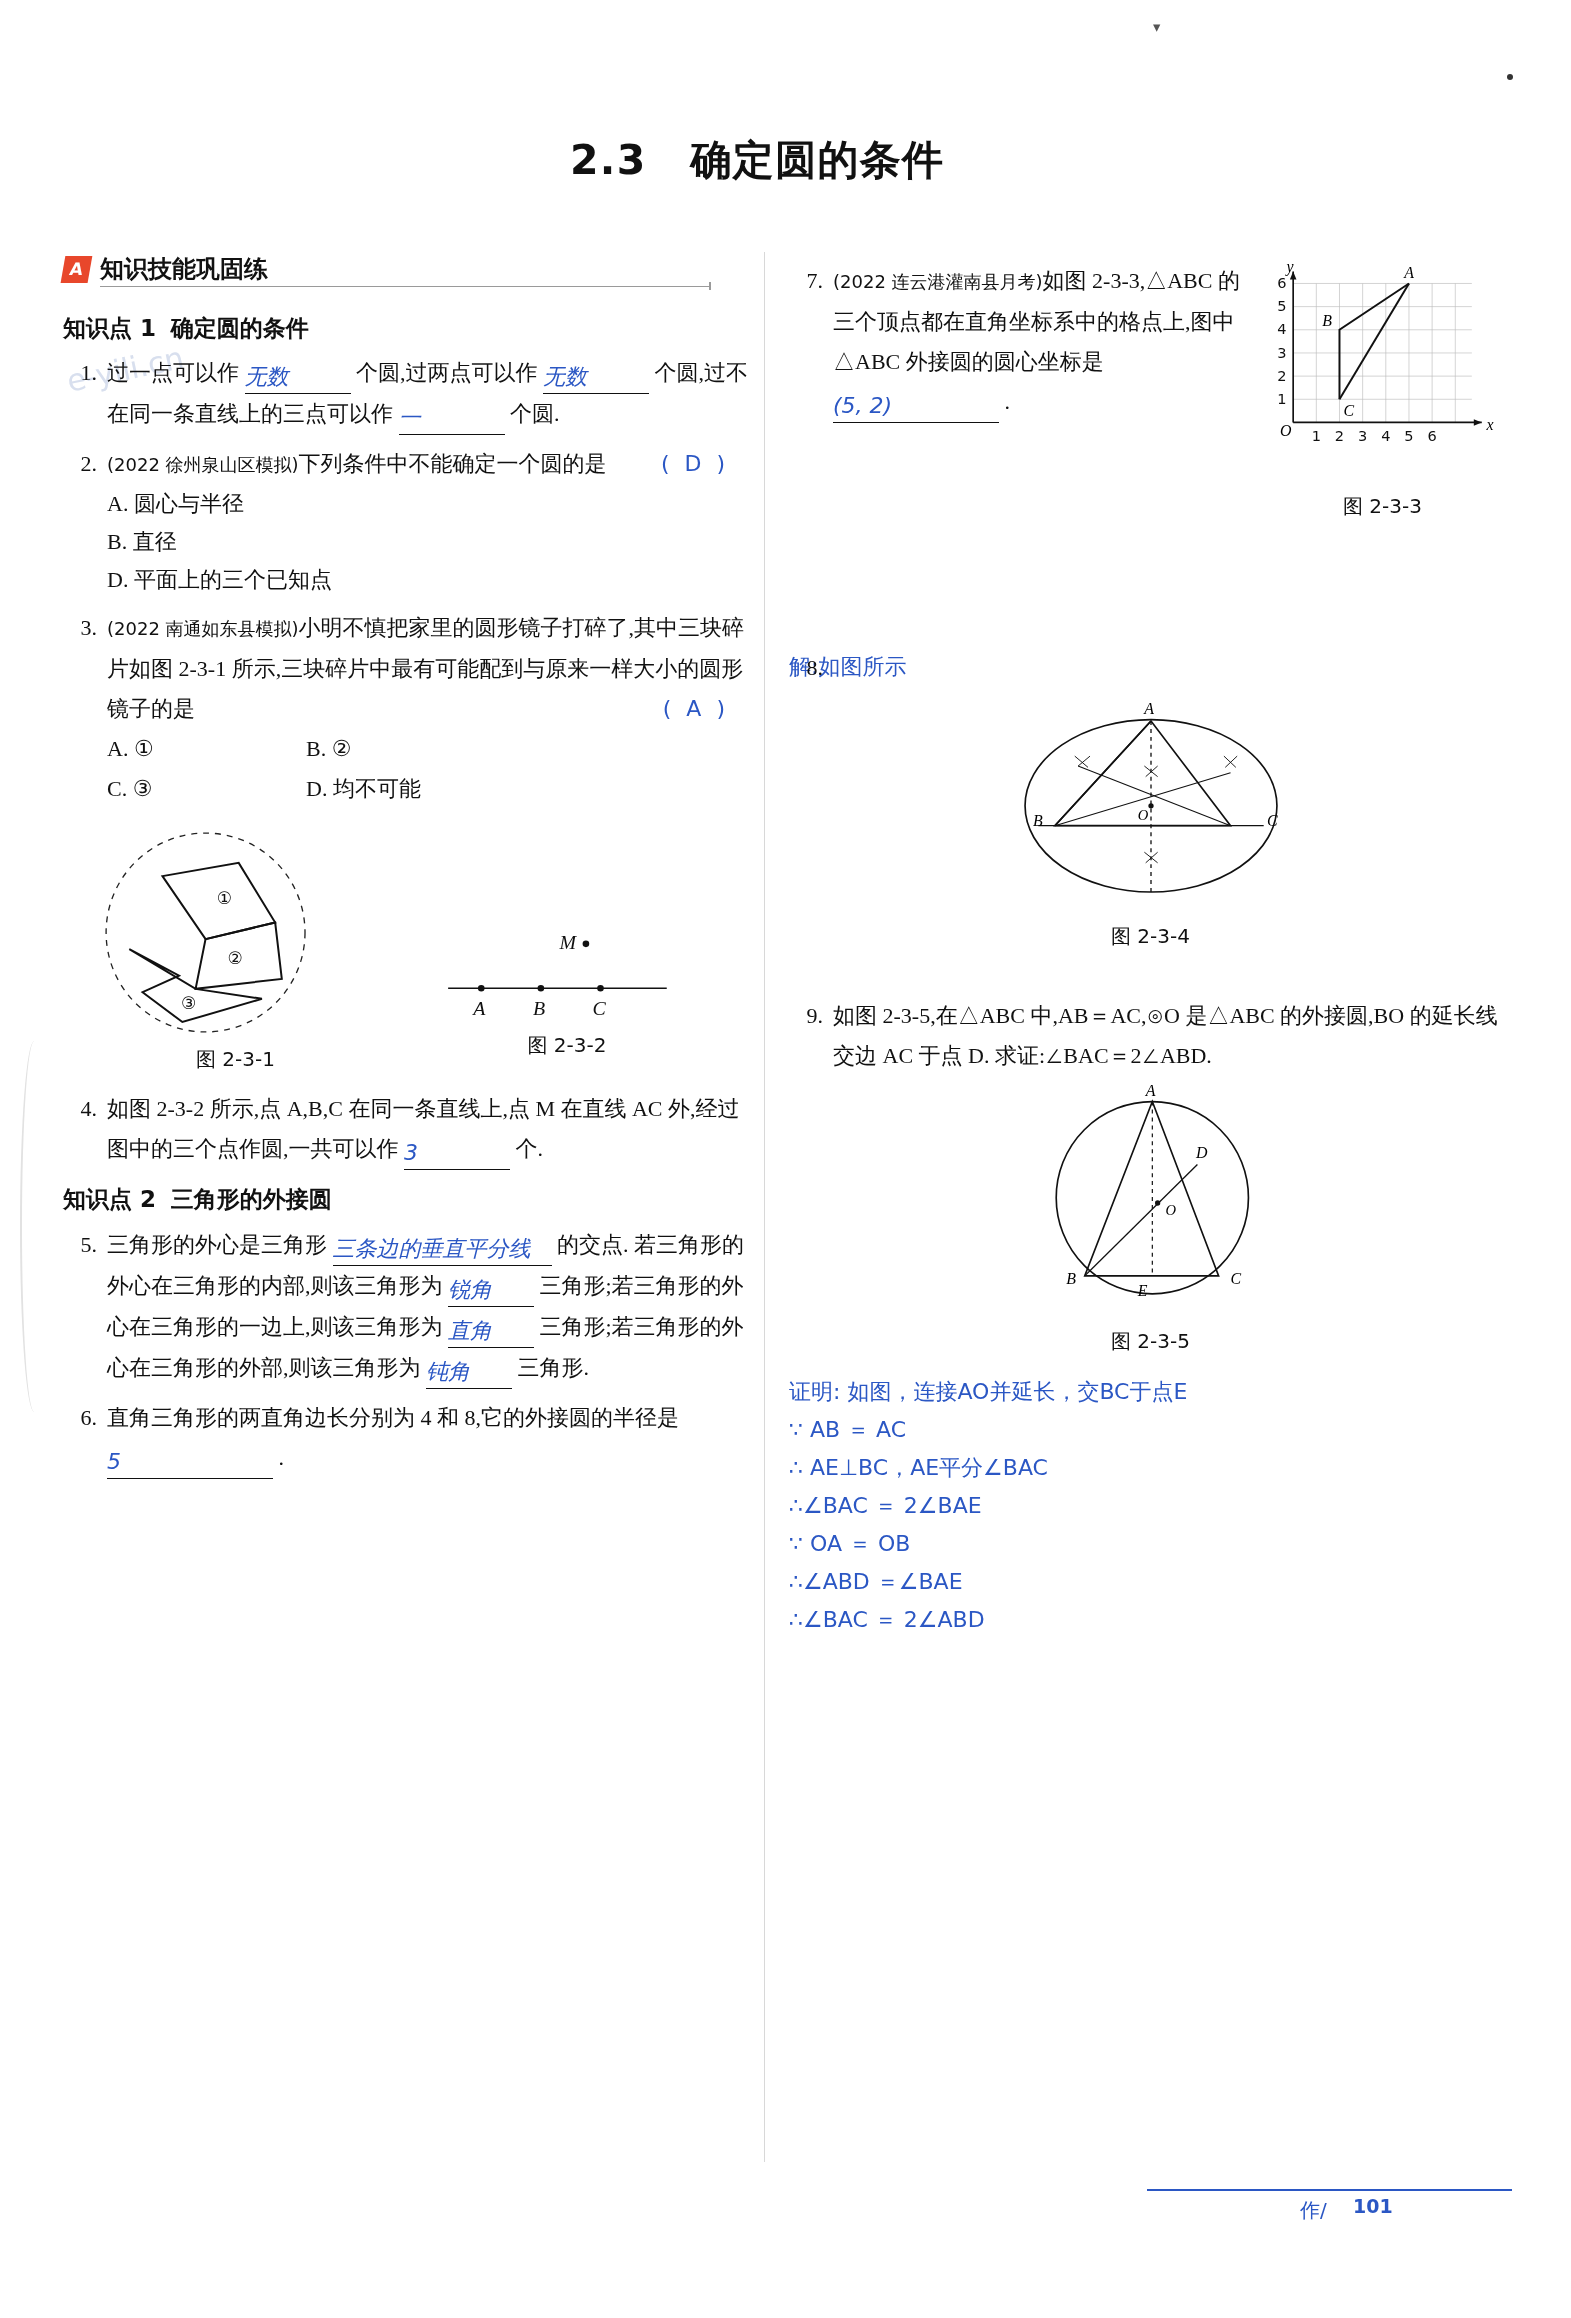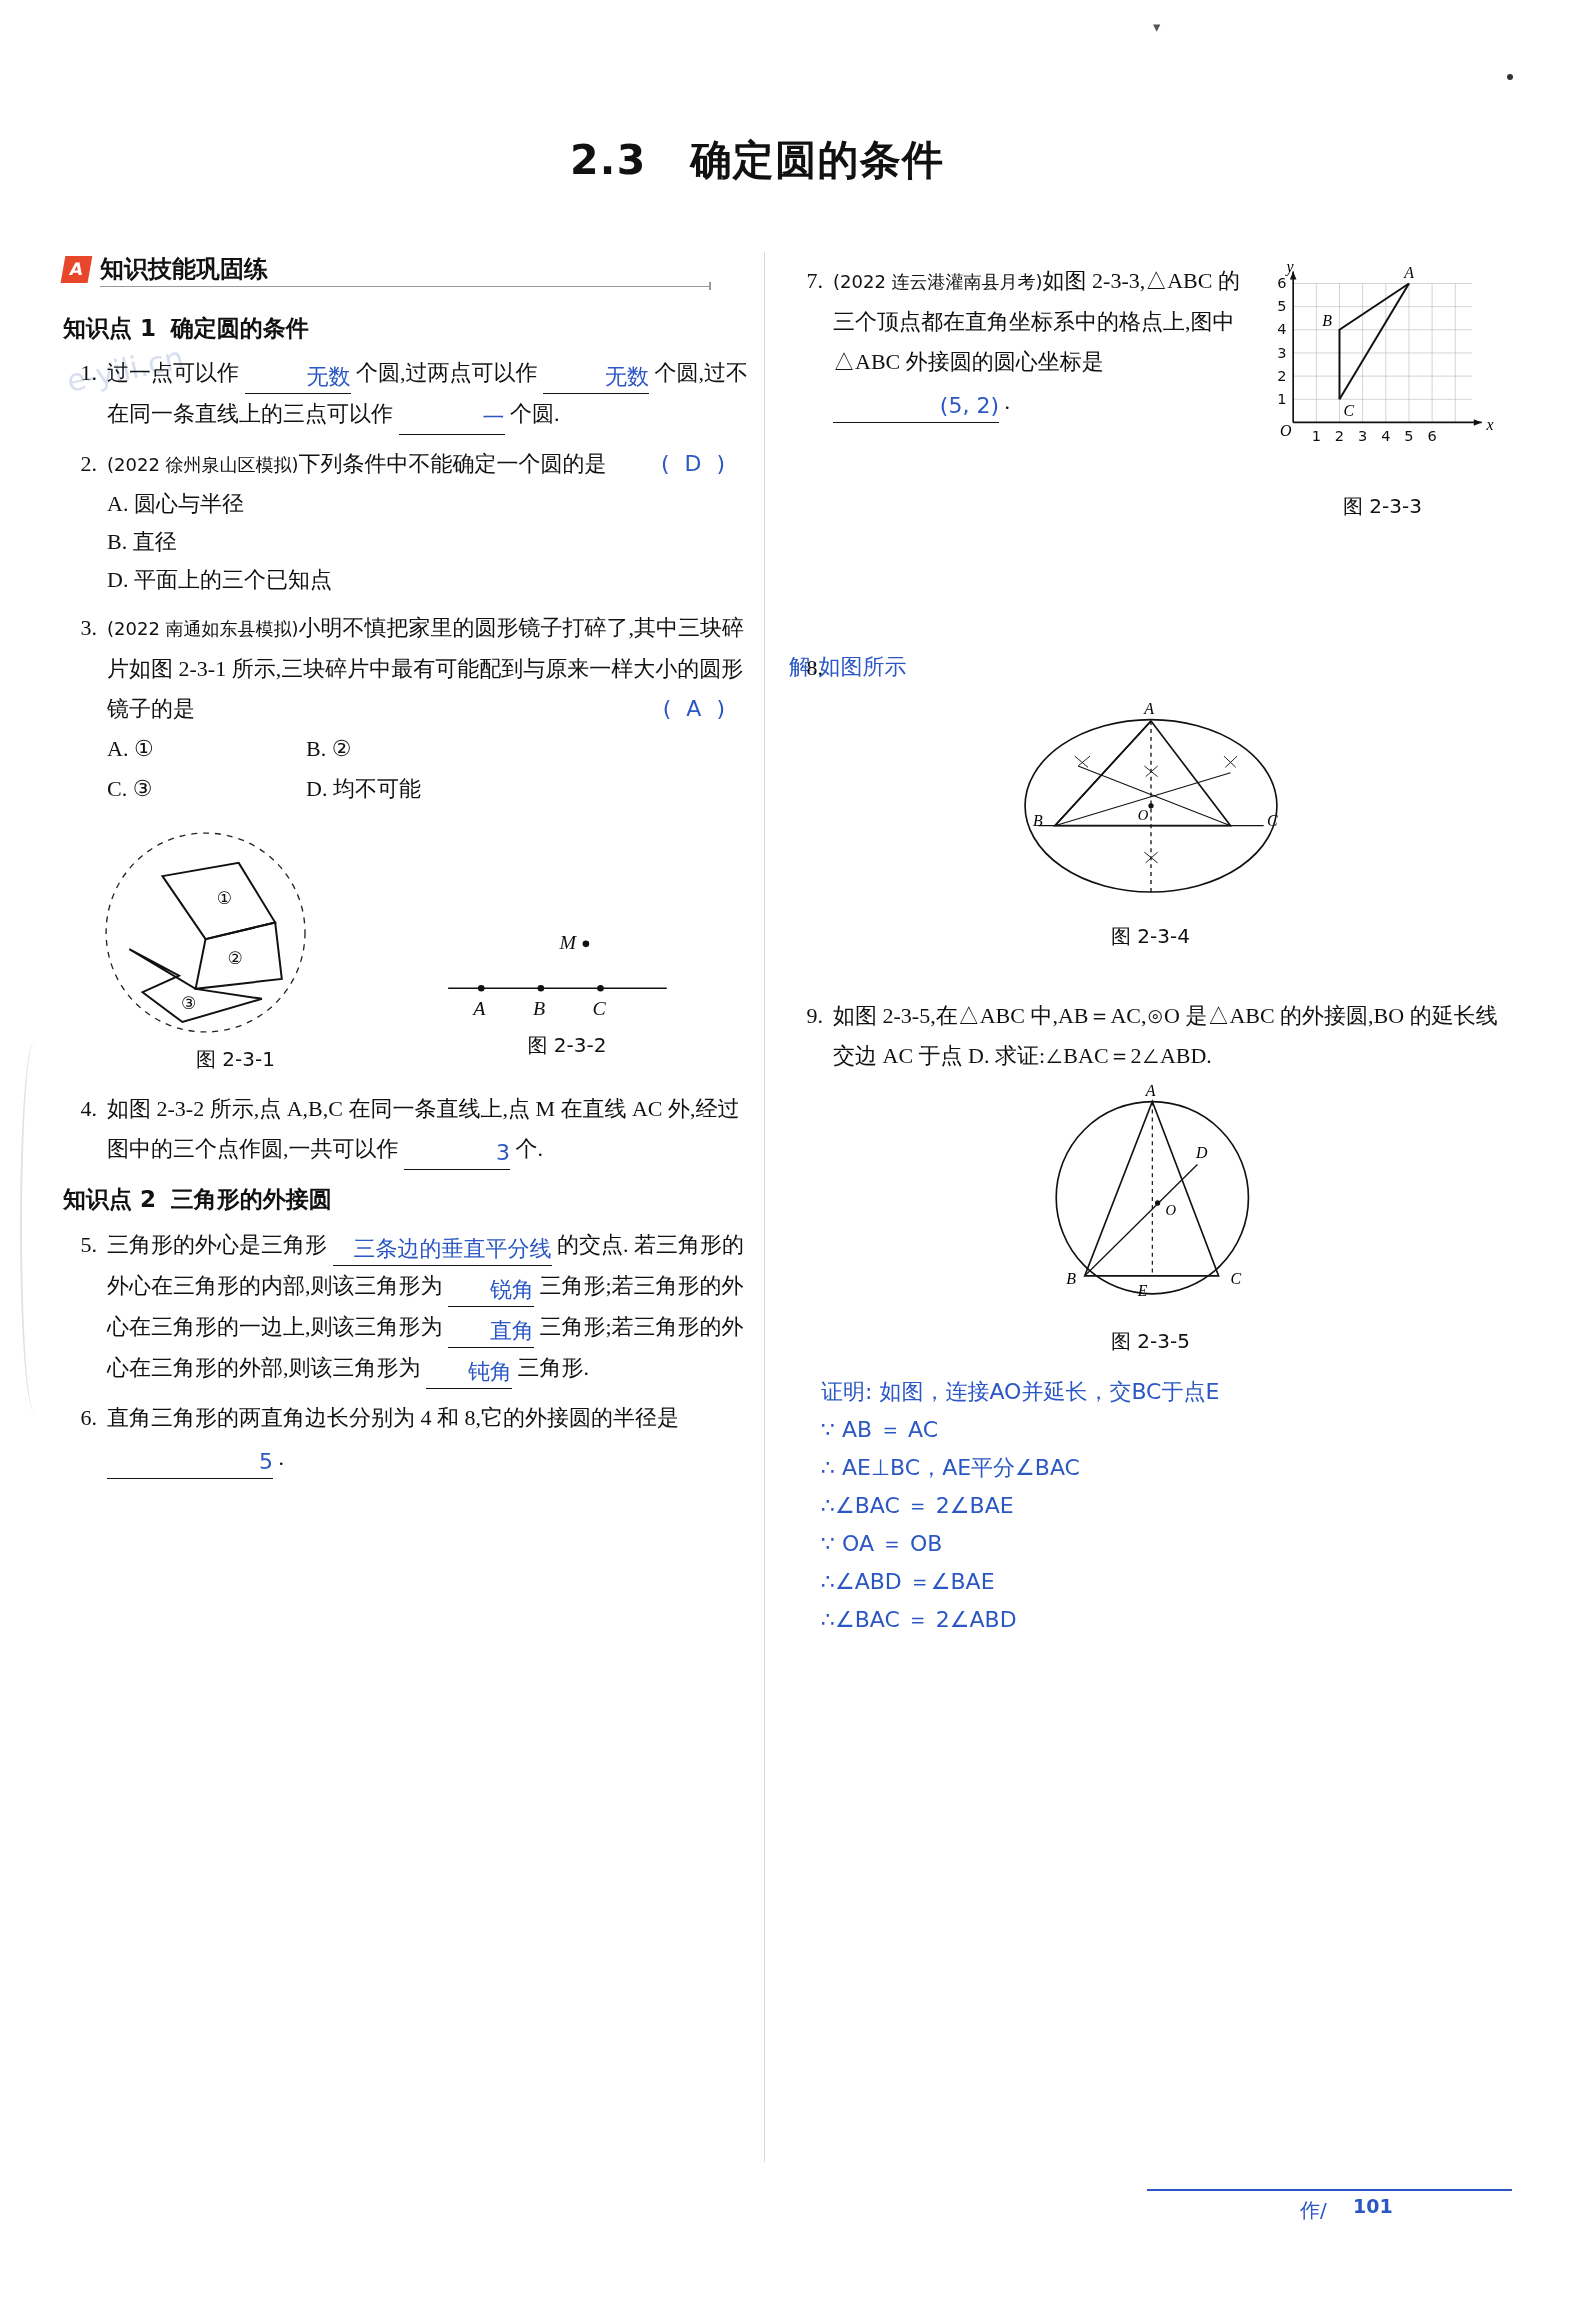--- a/index.html
+++ b/index.html
@@ -76,33 +76,33 @@
     font-family:"Liberation Serif", serif;
   }
   .q .body { margin-left:44px; }
   .srcnote { font-family:"DejaVu Sans", sans-serif; font-size:18px; }
 
   .ans {
     color:#2b57c4; font-family:"DejaVu Sans", sans-serif;
   }
   .blank {
     display:inline-block; border-bottom:1.3px solid #111;
-    text-align:right; color:#2b57c4; font-family:"DejaVu Sans", sans-serif;
-    line-height:32px; vertical-align:-4px;
+    text-align:left; color:#2b57c4; font-family:"DejaVu Sans", sans-serif;
+    line-height:32px; vertical-align:-4px;font-style:italic;
   }
   .b-xs{ width:86px; } .b-s{ width:106px; } .b-m{ width:166px; } .b-l{ width:219px; }
   .paren-ans { letter-spacing:4px; }
 
   .opt { font-size:22px; line-height:38px; }
   .opt-row { display:flex; }
   .opt-row > div:first-child { width:199px; }
 
   .figcap { text-align:center; font-size:20px; font-family:"DejaVu Sans", sans-serif; margin-top:4px;}
 
-  .soln { color:#2b57c4; font-family:"DejaVu Sans", sans-serif; font-size:22px; line-height:38px;margin-left:32px; }
+  .soln { color:#2b57c4; font-family:"DejaVu Sans", sans-serif; font-size:22px; line-height:38px; }
   .soln-it { }
 
   .footer-line {
     position:absolute; left:1147px; top:2189px; width:365px; height:2px; background:#2b57c4;
   }
   .footer-txt {
     position:absolute; left:1353px; top:2195px;
     font-family:"DejaVu Sans", sans-serif; font-size:19px; color:#2b57c4; font-weight:bold;
   }
   .footer-sub {

